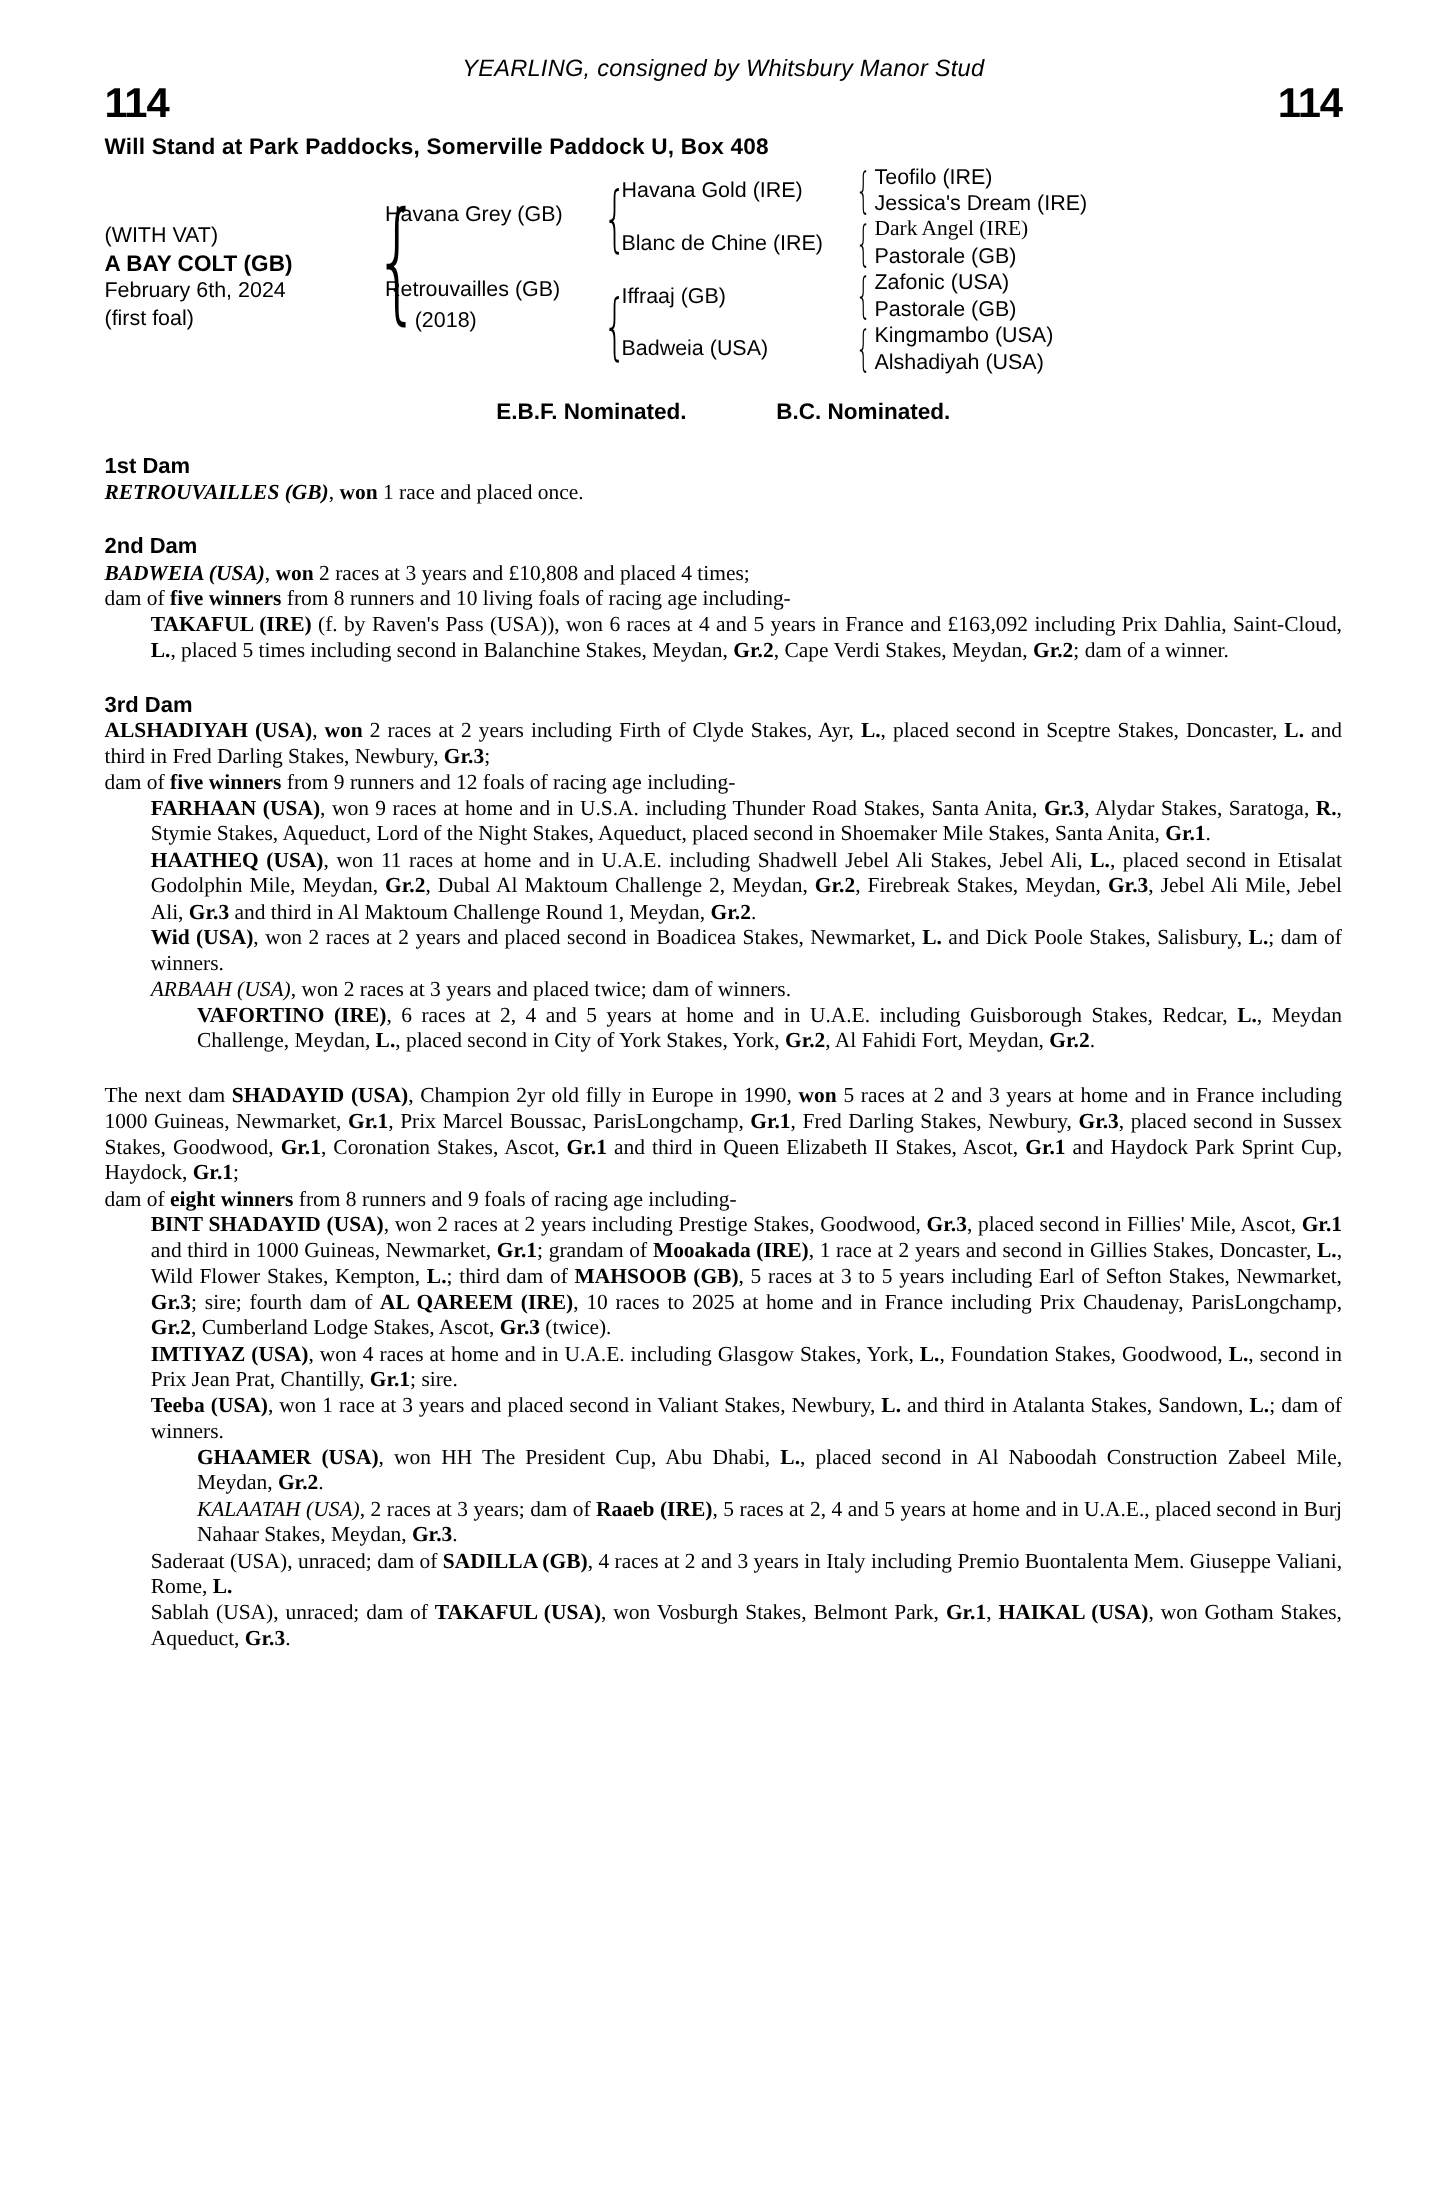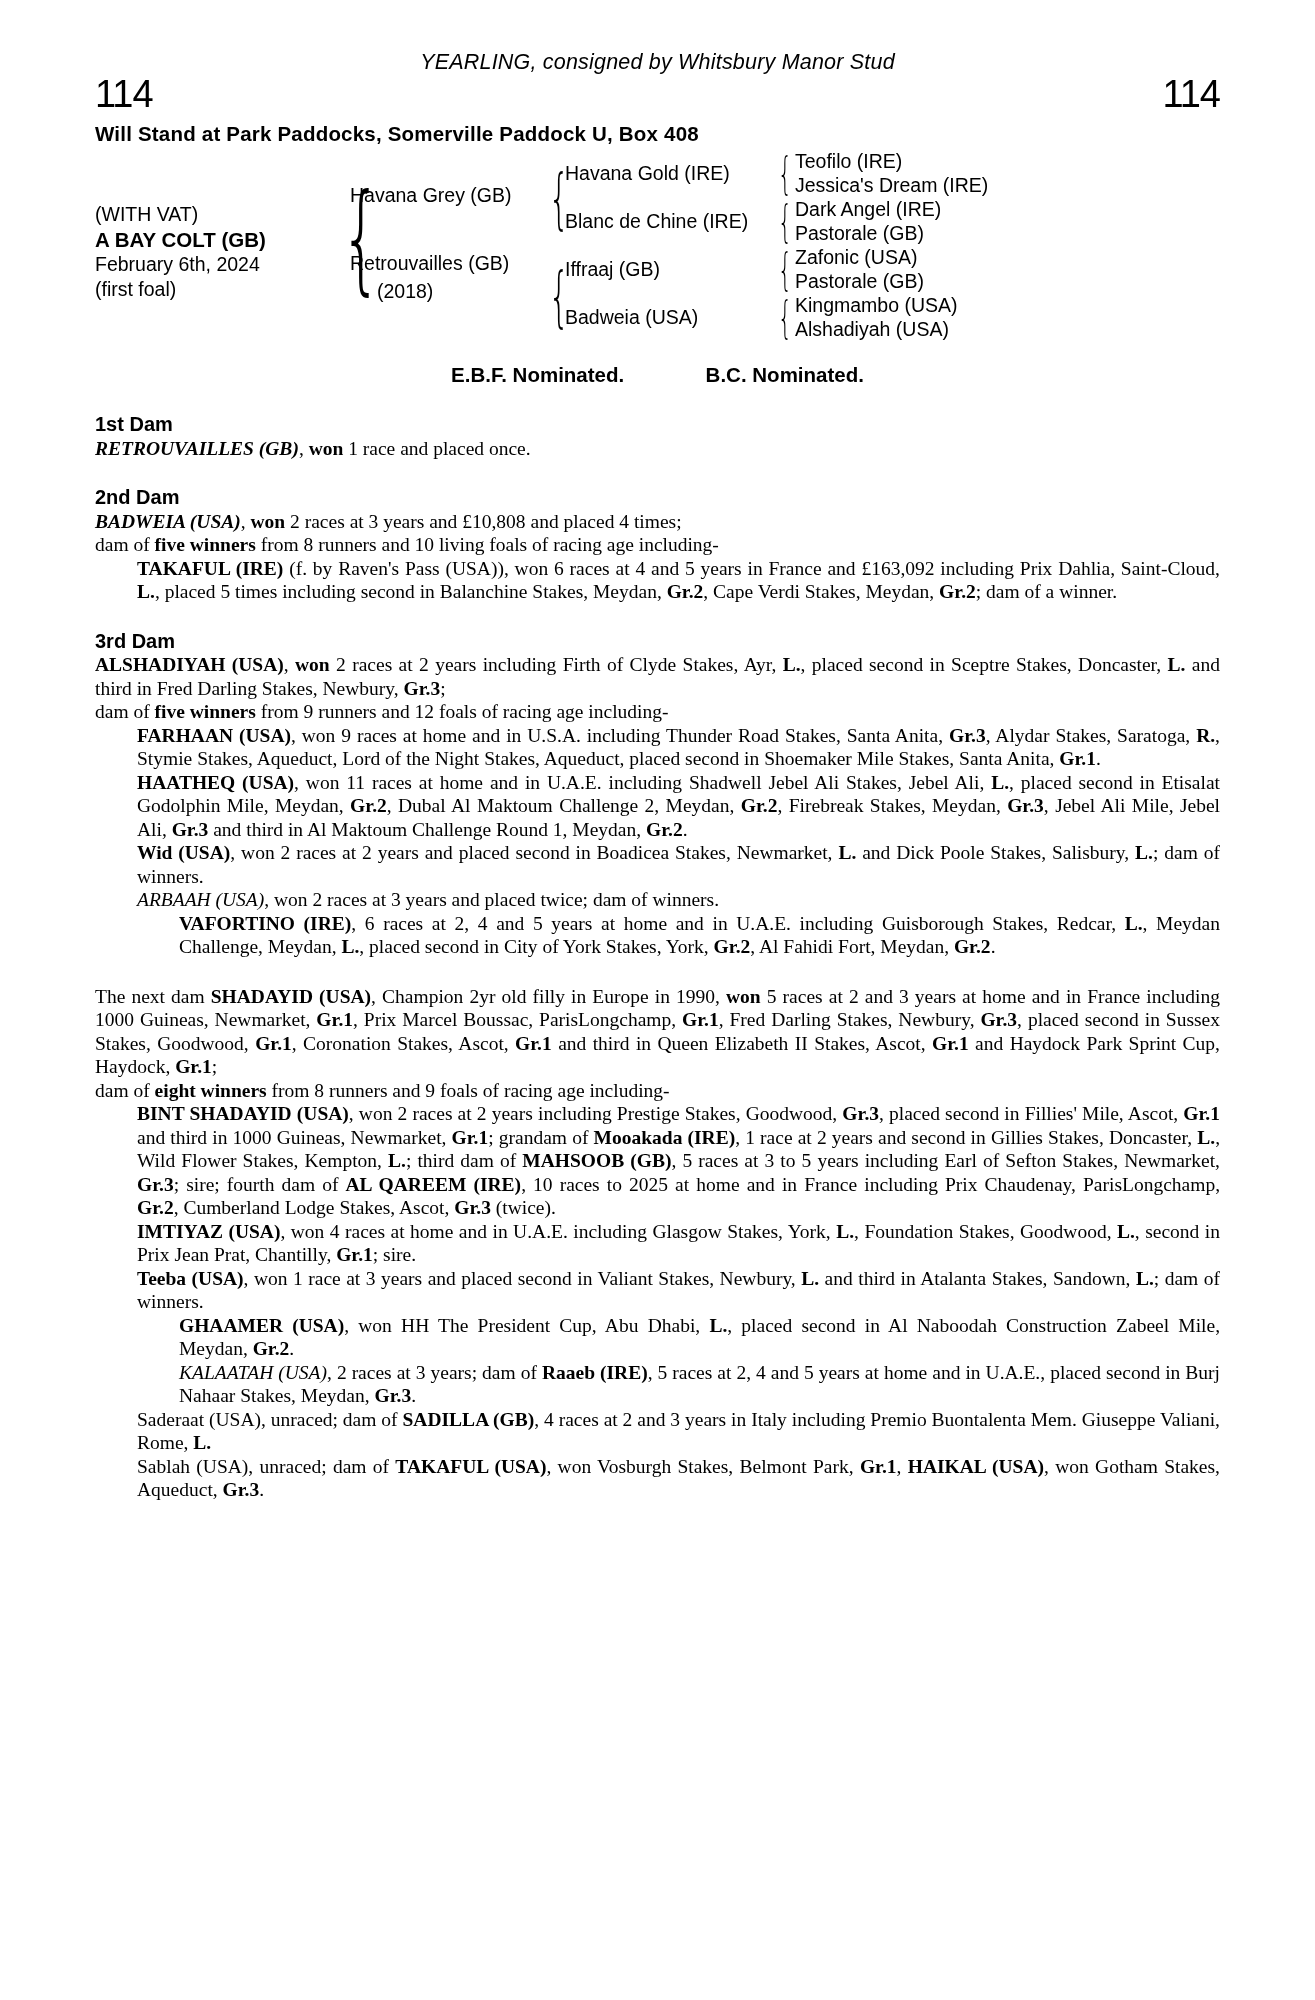--- a/index.html
+++ b/index.html
@@ -29,21 +29,21 @@
     margin-bottom: 2px;
   }
   .lot-row {
     display: flex;
     justify-content: space-between;
     align-items: baseline;
     margin-top: -4px;
   }
   .lot-no {
     font-size: 38px;
-    font-weight: normal;
+    font-weight: bold;
     letter-spacing: -1px;
   }
   .stand-line {
     font-size: 20.5px;
     font-weight: bold;
     letter-spacing: .2px;
     margin-top: 6px;
   }
   
   .ped {
@@ -63,21 +63,21 @@
   .c2 .yr { position: absolute; top: 126px; left: 0; margin-left: 27px; }
   .c3 { left: 470px; }
   .c3 .g1 { position: absolute; top: 8px; left: 0; white-space: nowrap; }
   .c3 .g2 { position: absolute; top: 56px; left: 0; white-space: nowrap; }
   .c3 .g3 { position: absolute; top: 104px; left: 0; white-space: nowrap; }
   .c3 .g4 { position: absolute; top: 152px; left: 0; white-space: nowrap; }
   .c4 { left: 700px; }
   .c4 div { position: absolute; left: 0; white-space: nowrap; }
   .c4 .p1 { top: -4px; text-align: center; }
   .c4 .p2 { top: 20px; }
-  .c4 .p3 { top: 44px; }
+  .c4 .p3 { top: 44px; font-family: Liberation Serif, serif; }
   .c4 .p4 { top: 68px; }
   .c4 .p5 { top: 92px; }
   .c4 .p6 { top: 116px; }
   .c4 .p7 { top: 140px; }
   .c4 .p8 { top: 164px; }
 
   
   .brace {
     position: absolute;
     font-family: "DejaVu Sans", sans-serif;

